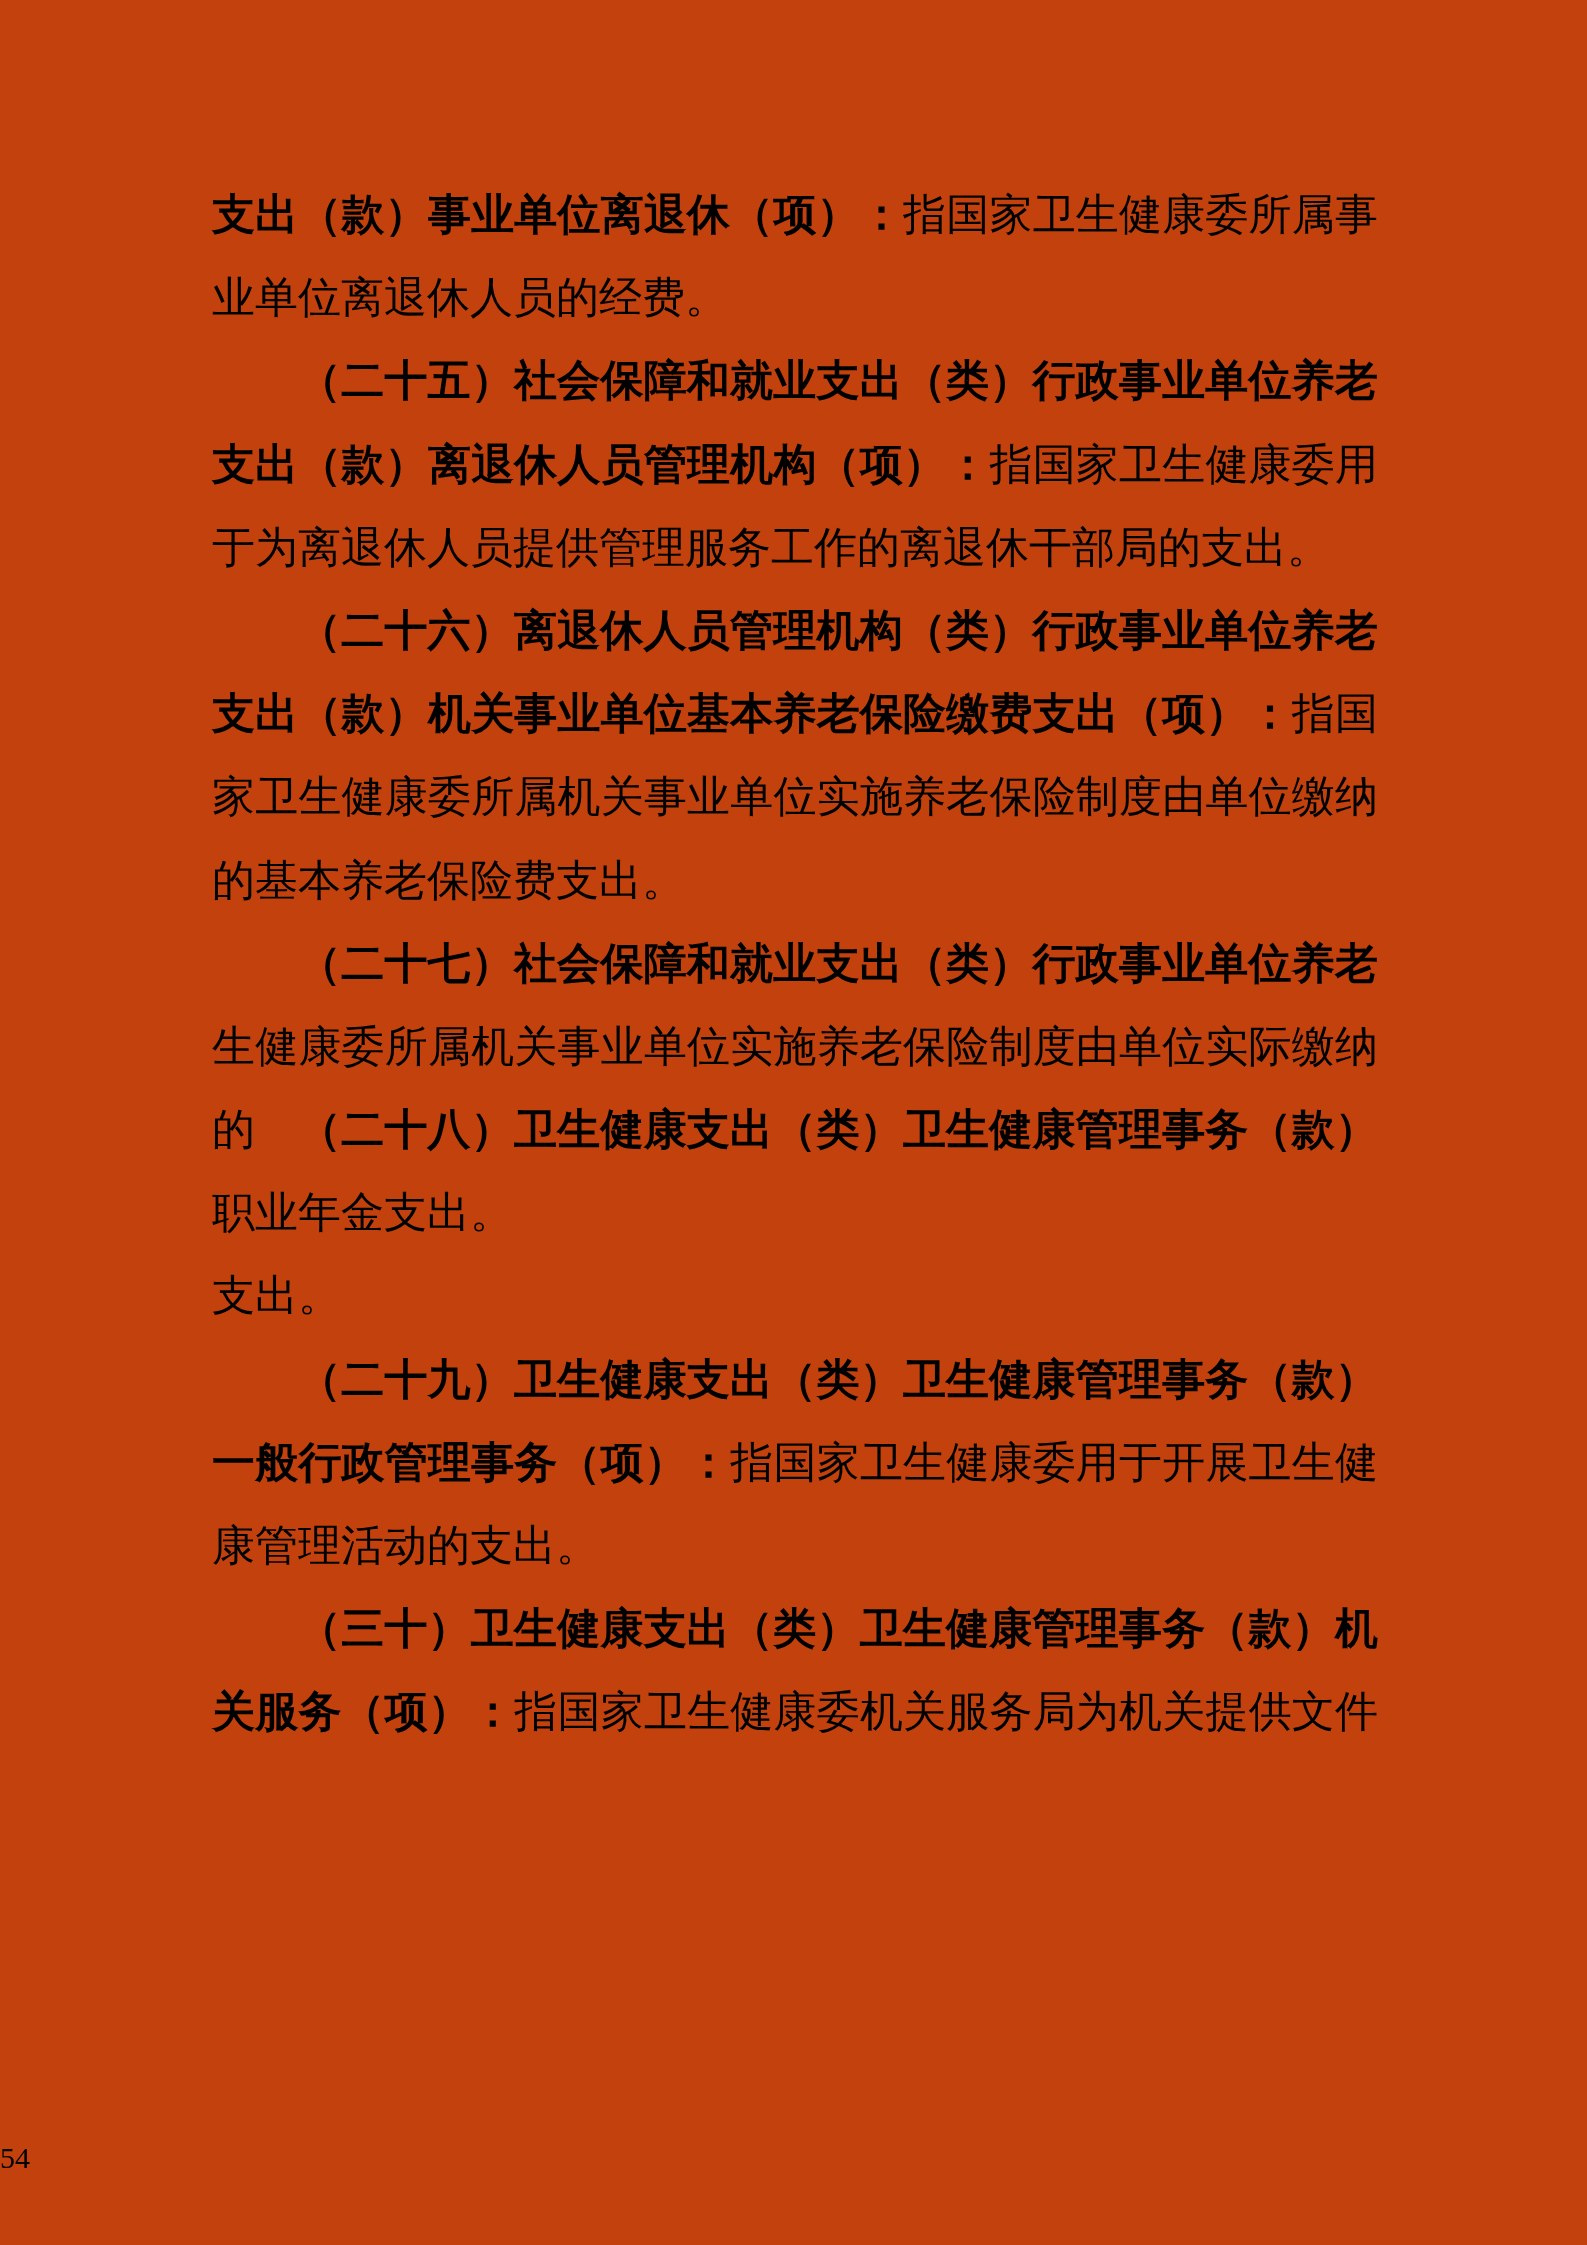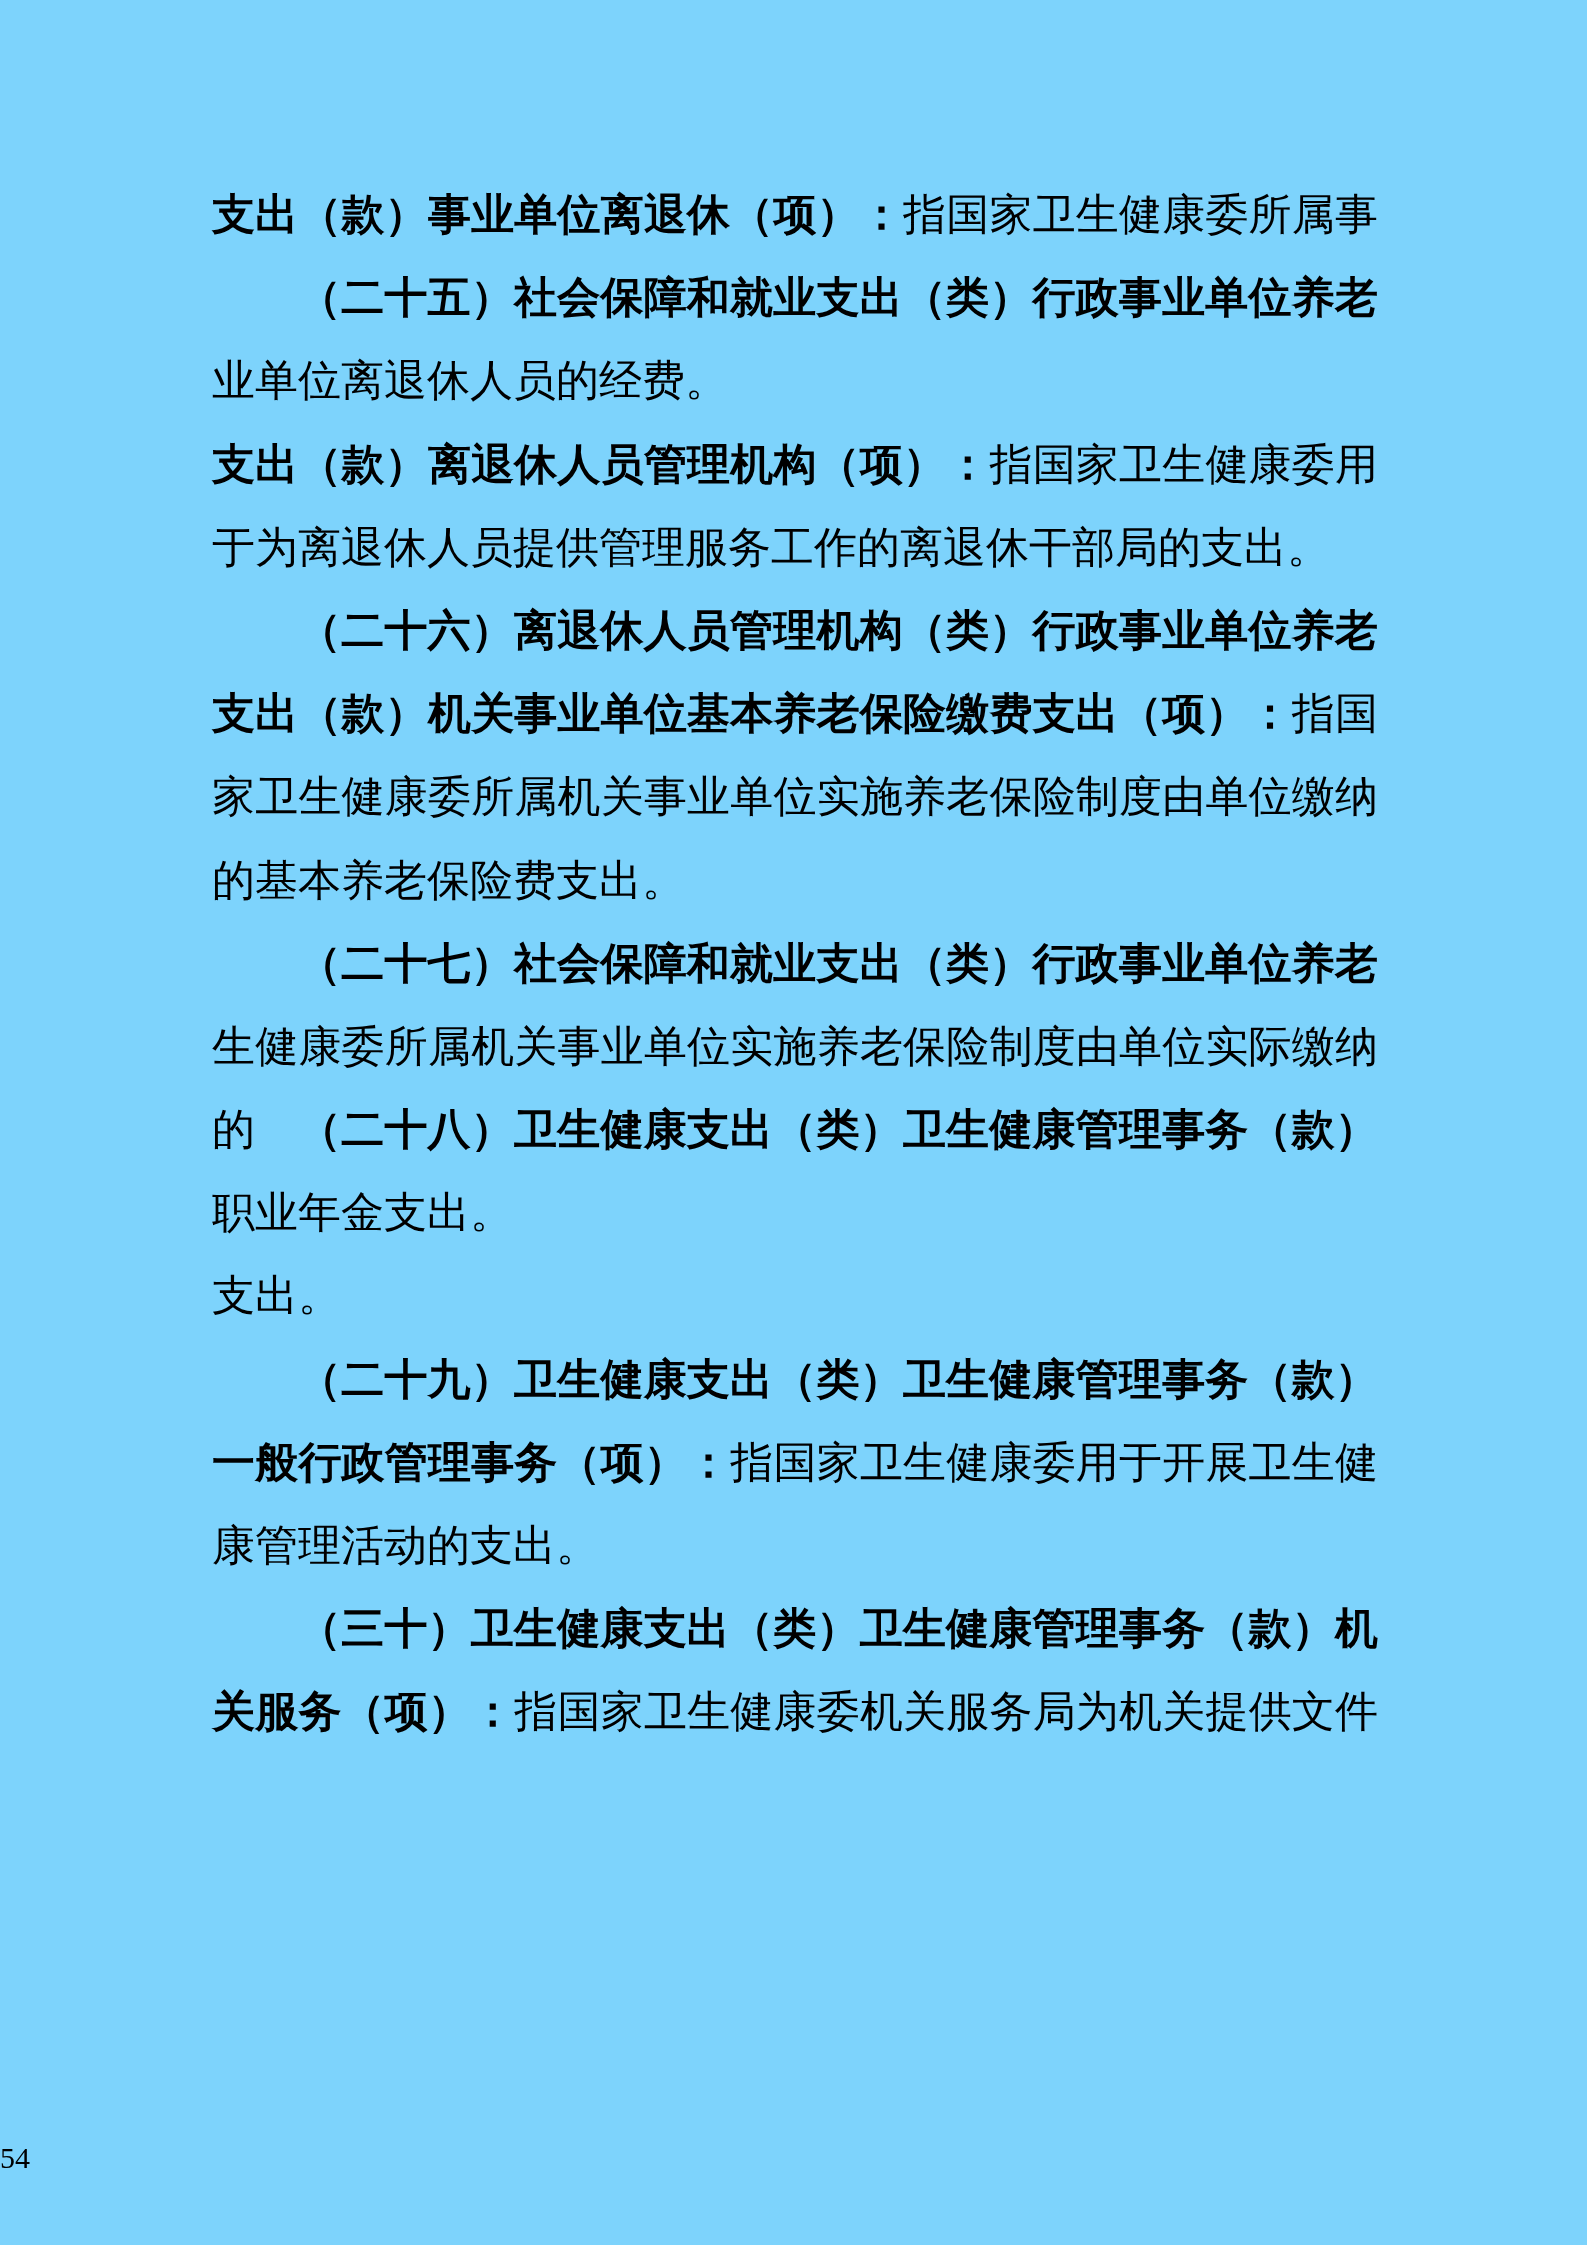--- a/index.html
+++ b/index.html
@@ -8,21 +8,21 @@
     height: 2245px;
     background: #ffffff;
     position: relative;
     overflow: hidden;
     color: #000000;
     font-family: "Liberation Serif", serif;
   }
   .page {
     position: absolute;
     inset: 0;
-    background: #7dd3fc;
+    background: #c2410c;
   }
   .doc-body {
     position: absolute;
     left: 212px;
     top: 173px;
     width: 1166px;
   }
   .text-line {
     font-size: 43px;
     line-height: 83.2px;
@@ -49,22 +49,22 @@
     line-height: 40px;
     font-family: "Liberation Serif", serif;
   }
 </style>
 </head>
 <body>
 
 <div class="page">
   <div class="doc-body" id="doc-body">
       <div class="text-line justify"><span class="seg bold">支出（款）事业单位离退休（项）：</span><span class="seg">指国家卫生健康委所属事</span></div>
+      <div class="text-line"><span class="seg">业单位离退休人员的经费。</span></div>
       <div class="text-line justify indent"><span class="seg bold">（二十五）社会保障和就业支出（类）行政事业单位养老</span></div>
-      <div class="text-line"><span class="seg">业单位离退休人员的经费。</span></div>
       <div class="text-line justify"><span class="seg bold">支出（款）离退休人员管理机构（项）：</span><span class="seg">指国家卫生健康委用</span></div>
       <div class="text-line"><span class="seg">于为离退休人员提供管理服务工作的离退休干部局的支出。</span></div>
       <div class="text-line justify indent"><span class="seg bold">（二十六）离退休人员管理机构（类）行政事业单位养老</span></div>
       <div class="text-line justify"><span class="seg bold">支出（款）机关事业单位基本养老保险缴费支出（项）：</span><span class="seg">指国</span></div>
       <div class="text-line justify"><span class="seg">家卫生健康委所属机关事业单位实施养老保险制度由单位缴纳</span></div>
       <div class="text-line"><span class="seg">的基本养老保险费支出。</span></div>
       <div class="text-line justify indent"><span class="seg bold">（二十七）社会保障和就业支出（类）行政事业单位养老</span></div>
       <div class="text-line justify"><span class="seg">生健康委所属机关事业单位实施养老保险制度由单位实际缴纳的</span></div>
       <div class="text-line justify indent"><span class="seg bold">（二十八）卫生健康支出（类）卫生健康管理事务（款）</span></div>
       <div class="text-line"><span class="seg">职业年金支出。</span></div>

